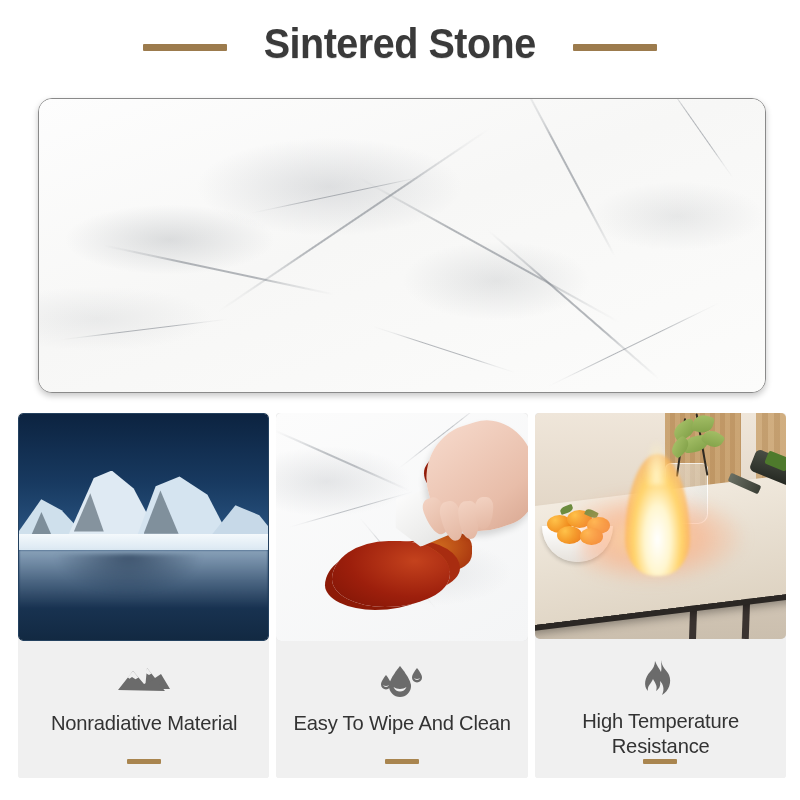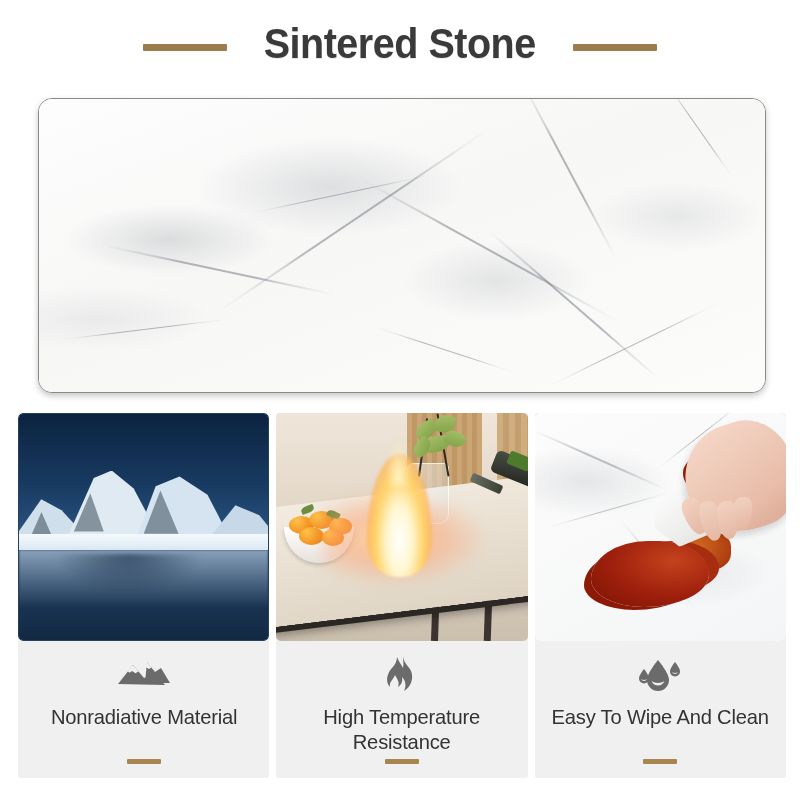--- a/index.html
+++ b/index.html
@@ -114,21 +114,21 @@
     overflow: hidden;
     border-radius: 5px;
     background: #dddddd;
   }
   .card-caption {
     flex: 1 1 auto;
     display: flex;
     flex-direction: column;
     align-items: center;
     justify-content: flex-start;
-    padding-top: 12px;
+    padding-top: 18px;
     background: #f0f0f0;
   }
   .card-icon {
     height: 44px;
     display: flex;
     align-items: center;
     justify-content: center;
   }
   .card-icon svg { display: block; }
   .card-label {
@@ -330,20 +330,56 @@
           <path d="M16 7 L21.5 13.5 L18.5 15.2 L15 13 L12.5 14.8 L10.6 13.2 Z" fill="#f0f0f0"></path>
         </svg>
       </div>
       <div class="card-label">Nonradiative Material</div>
       <div class="card-dash"></div>
     </div>
   </div>
 
   <div class="card">
     <div class="card-photo">
+      <div class="ph-wipe">
+        <div class="wv wv1"></div>
+        <div class="wv wv2"></div>
+        <div class="wv wv3"></div>
+        <div class="wv wv4"></div>
+        <div class="wv wv5"></div>
+        <div class="spill-drip"></div>
+        <div class="spill-drip2"></div>
+        <div class="spill-blob2"></div>
+        <div class="spill-main"></div>
+        <div class="cloth"></div>
+        <div class="hand"></div>
+        <div class="finger f1"></div>
+        <div class="finger f2"></div>
+        <div class="finger f3"></div>
+        <div class="finger f4"></div>
+      </div>
+    </div>
+    <div class="card-caption">
+      <div class="card-icon">
+        <svg width="48" height="38" viewBox="0 0 48 38">
+          <path d="M22 4 C22 4 33 17 33 24 A11 11 0 0 1 11 24 C11 17 22 4 22 4 Z" fill="#6b6b6b"></path>
+          <path d="M15.5 25 C18 31 26 31 28.5 25 C25 27.5 19 27.5 15.5 25 Z" fill="#f0f0f0"></path>
+          <path d="M8 13 C8 13 13 19 13 22.5 A5 5 0 0 1 3 22.5 C3 19 8 13 8 13 Z" fill="#6b6b6b"></path>
+          <path d="M5 23 C6.3 25.6 9.7 25.6 11 23 C9.3 24.2 6.7 24.2 5 23 Z" fill="#f0f0f0"></path>
+          <path d="M39 6 C39 6 44 12 44 15.5 A5 5 0 0 1 34 15.5 C34 12 39 6 39 6 Z" fill="#6b6b6b"></path>
+          <path d="M36 16 C37.3 18.6 40.7 18.6 42 16 C40.3 17.2 37.7 17.2 36 16 Z" fill="#f0f0f0"></path>
+        </svg>
+      </div>
+      <div class="card-label">Easy To Wipe And Clean</div>
+      <div class="card-dash"></div>
+    </div>
+  </div>
+
+  <div class="card">
+    <div class="card-photo">
       <div class="ph-fire">
         <div class="bg-wall"></div>
         <div class="bg-wood"></div>
         <div class="bg-wood2"></div>
         <div class="table-leg leg1"></div>
         <div class="table-leg leg2"></div>
         <div class="table-top"></div>
         <div class="vase"></div>
         <div class="stem s1"></div>
         <div class="stem s2"></div>
@@ -372,49 +408,13 @@
       <div class="card-icon">
         <svg width="38" height="40" viewBox="0 0 38 40">
           <path d="M20 1 C21 9 26 11 28 16 C31 23 28 32 21 36 C24 30 22 25 19 22 C20 27 18 30 15 32 C17 27 14 24 12 20 C10 25 6 27 7 32 C2 27 4 18 9 13 C12 10 14 6 14 2 C16 7 18 9 20 13 C21 9 20 5 20 1 Z" fill="#6b6b6b"></path>
         </svg>
       </div>
       <div class="card-label">High Temperature Resistance</div>
       <div class="card-dash"></div>
     </div>
   </div>
 
-  <div class="card">
-    <div class="card-photo">
-      <div class="ph-wipe">
-        <div class="wv wv1"></div>
-        <div class="wv wv2"></div>
-        <div class="wv wv3"></div>
-        <div class="wv wv4"></div>
-        <div class="wv wv5"></div>
-        <div class="spill-drip"></div>
-        <div class="spill-drip2"></div>
-        <div class="spill-blob2"></div>
-        <div class="spill-main"></div>
-        <div class="cloth"></div>
-        <div class="hand"></div>
-        <div class="finger f1"></div>
-        <div class="finger f2"></div>
-        <div class="finger f3"></div>
-        <div class="finger f4"></div>
-      </div>
-    </div>
-    <div class="card-caption">
-      <div class="card-icon">
-        <svg width="48" height="38" viewBox="0 0 48 38">
-          <path d="M22 4 C22 4 33 17 33 24 A11 11 0 0 1 11 24 C11 17 22 4 22 4 Z" fill="#6b6b6b"></path>
-          <path d="M15.5 25 C18 31 26 31 28.5 25 C25 27.5 19 27.5 15.5 25 Z" fill="#f0f0f0"></path>
-          <path d="M8 13 C8 13 13 19 13 22.5 A5 5 0 0 1 3 22.5 C3 19 8 13 8 13 Z" fill="#6b6b6b"></path>
-          <path d="M5 23 C6.3 25.6 9.7 25.6 11 23 C9.3 24.2 6.7 24.2 5 23 Z" fill="#f0f0f0"></path>
-          <path d="M39 6 C39 6 44 12 44 15.5 A5 5 0 0 1 34 15.5 C34 12 39 6 39 6 Z" fill="#6b6b6b"></path>
-          <path d="M36 16 C37.3 18.6 40.7 18.6 42 16 C40.3 17.2 37.7 17.2 36 16 Z" fill="#f0f0f0"></path>
-        </svg>
-      </div>
-      <div class="card-label">Easy To Wipe And Clean</div>
-      <div class="card-dash"></div>
-    </div>
-  </div>
-
 </div>
 
 </body></html>

